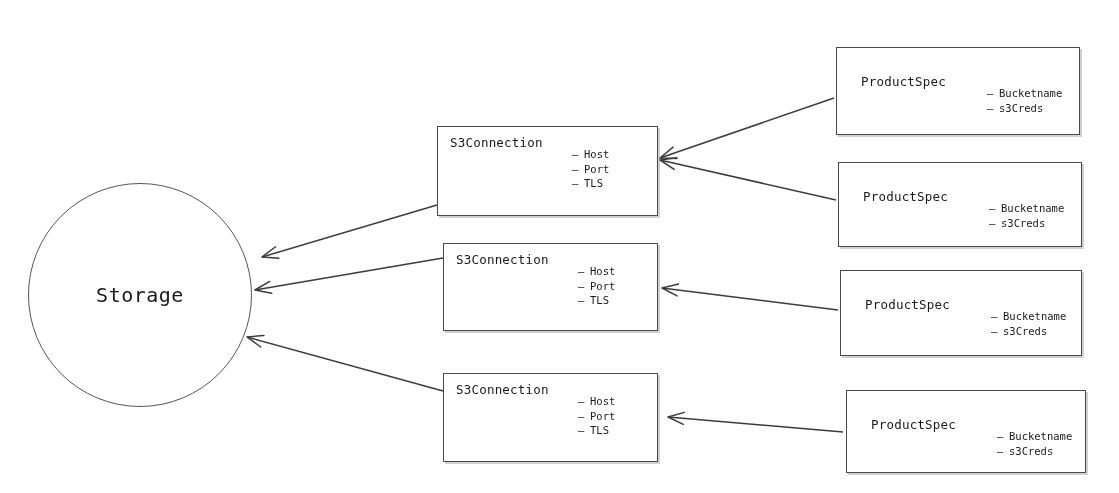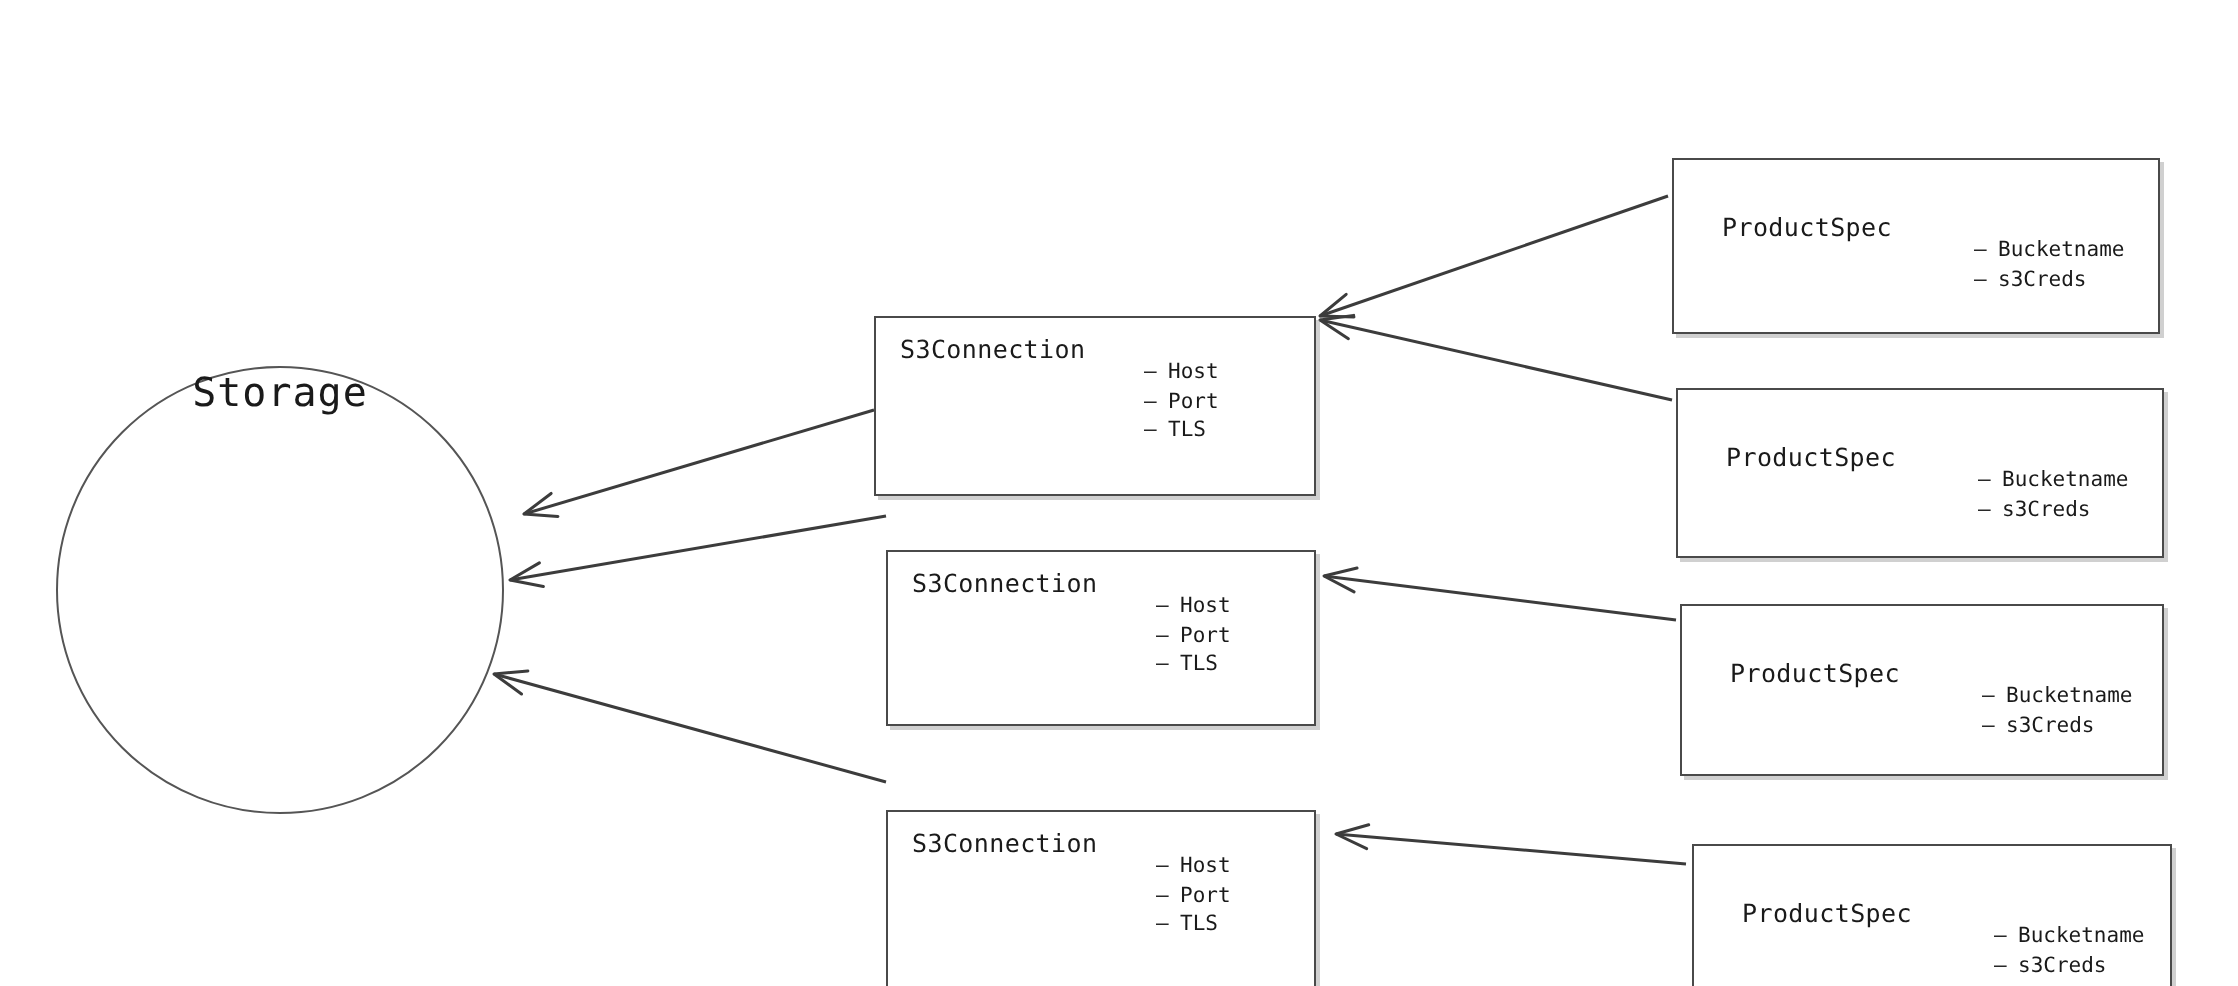--- a/index.html
+++ b/index.html
@@ -22,21 +22,20 @@
     width: 1119px;
     height: 493px;
     pointer-events: none;
   }
   .node-box {
     position: absolute;
     box-sizing: border-box;
     background: #ffffff;
     border: 1.6px solid #4a4a4a;
     box-shadow: 2px 2px 0 rgba(120,120,120,0.35);
-    margin-top: 32px;
   }
   .node-title {
     position: absolute;
     font-size: 12.5px;
     color: #1a1a1a;
     letter-spacing: 0.2px;
     white-space: nowrap;
   }
   .node-attrs {
     position: absolute;
@@ -53,20 +52,21 @@
     display: inline-block;
     width: 12px;
   }
   .circle-node {
     position: absolute;
     box-sizing: border-box;
     border: 1.5px solid #555555;
     border-radius: 50%;
     background: #ffffff;
     display: flex;
+    align-items: center;
     justify-content: center;
   }
   .circle-label {
     font-size: 20px;
     color: #1a1a1a;
     letter-spacing: 0.5px;
   }
 </style>
 </head>
 <body>

